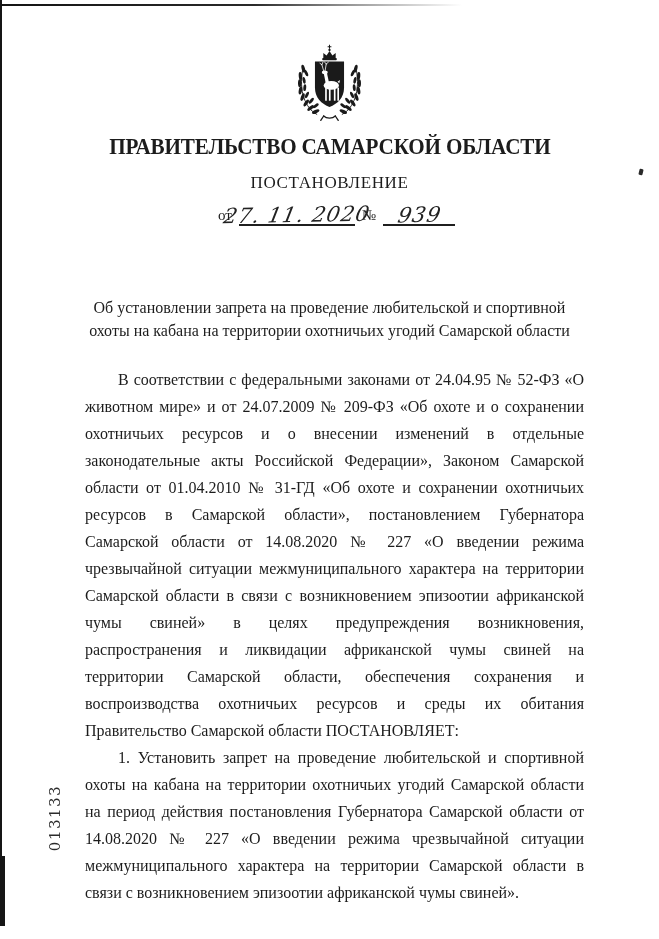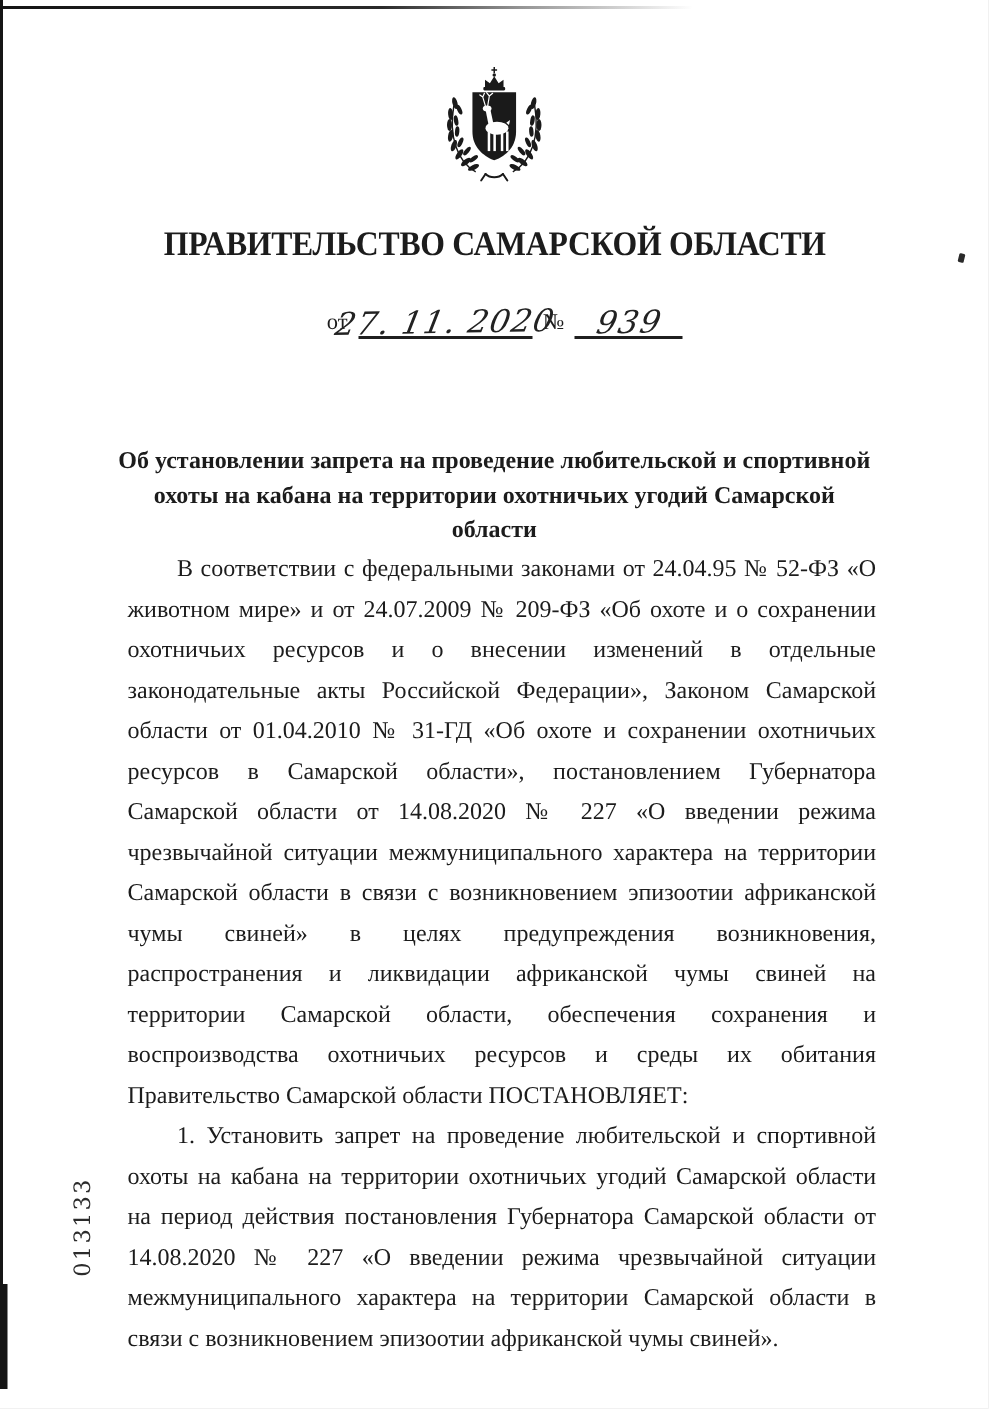--- a/index.html
+++ b/index.html
@@ -50,21 +50,21 @@
   .emblem {
     position: absolute;
     left: 293px; top: 44px;
     width: 73px; height: 80px;
   }
 
   
   .org-title {
     position: absolute;
     left: 0; right: 0; top: 133px;
-    margin: 16px;
+    margin: 0;
     text-align: center;
     font-size: 23px;
     font-weight: 700;
     line-height: 27px;
     letter-spacing: -0.2px;
     white-space: nowrap;
     text-decoration: underline;
   }
   .org-title > span {
     display: inline-block;
@@ -122,21 +122,21 @@
   
   .subject {
     position: absolute;
     top: 296px;
     left: 50%;
     transform: translateX(-50%);
     width: 502px;
     margin: 0;
     text-align: center;
     font-size: 16px;
-    font-weight: 700;
+    font-weight: 400;
     line-height: 23px;
   }
 
   
   .body-text {
     position: absolute;
     left: 85px; top: 366px;
     width: 499px;
   }
   .body-text p {
@@ -239,20 +239,21 @@
         <path d="M42,99 L38,105"></path>
         <path d="M58,99 L62,105"></path>
       </g>
     </svg>
   </div>
 
   <h1 class="org-title">
     <span>ПРАВИТЕЛЬСТВО САМАРСКОЙ ОБЛАСТИ</span>
   </h1>
 
+  <h2 class="doc-type">ПОСТАНОВЛЕНИЕ</h2>
 
   <div class="date-line">
     <span class="lbl">от</span>
     <span class="fill-line fill-date">
       <span class="handwriting">27. 11. 2020</span>
     </span>
     <span class="lbl">№</span>
     <span class="fill-line fill-num">
       <span class="handwriting">939</span>
     </span>

